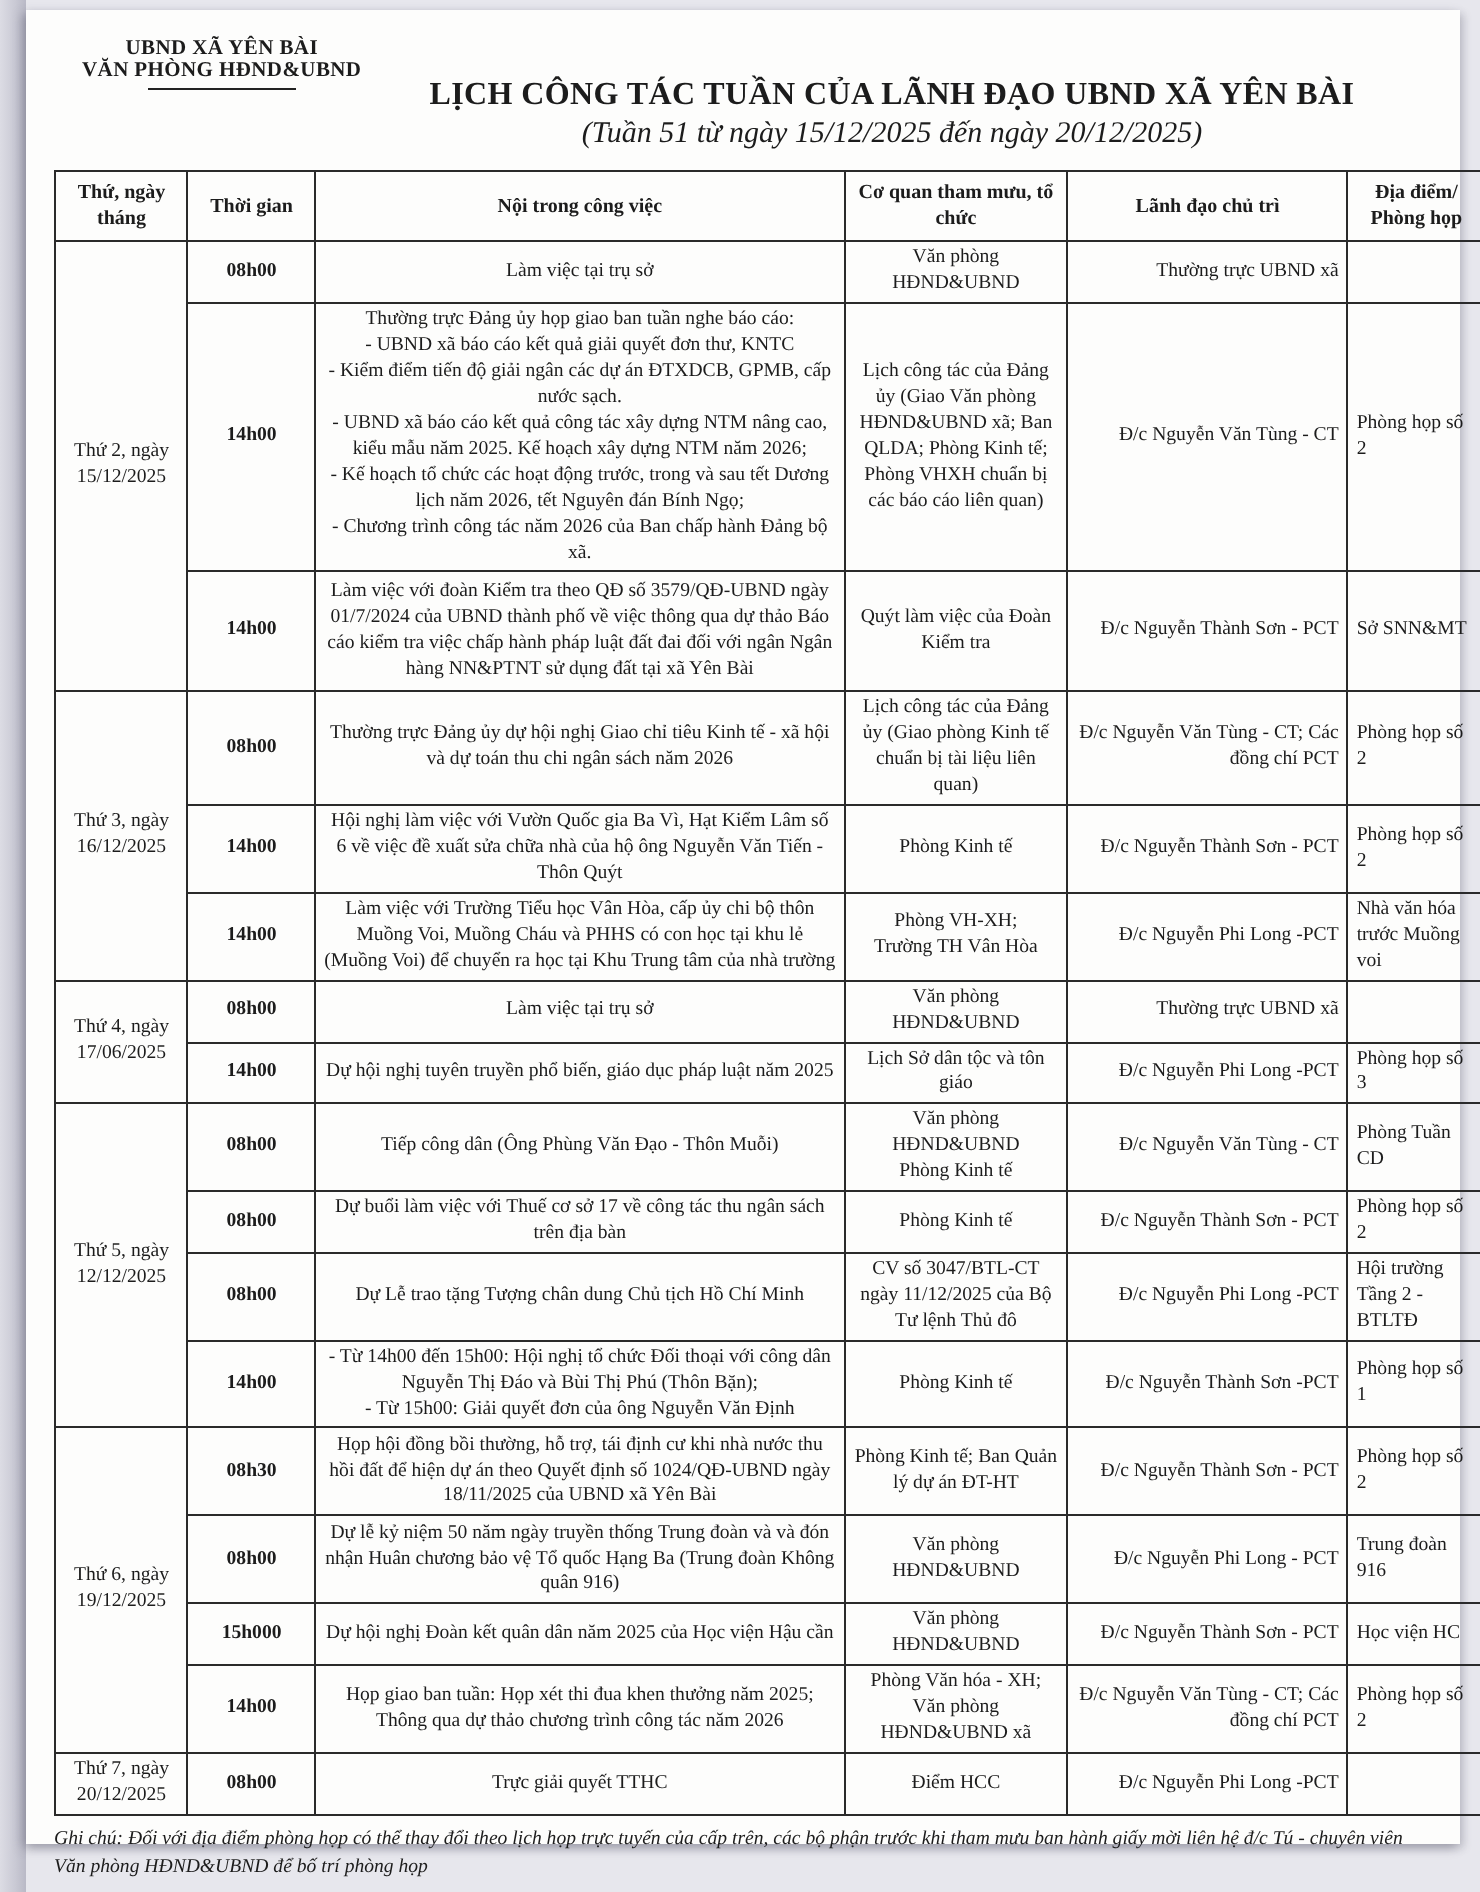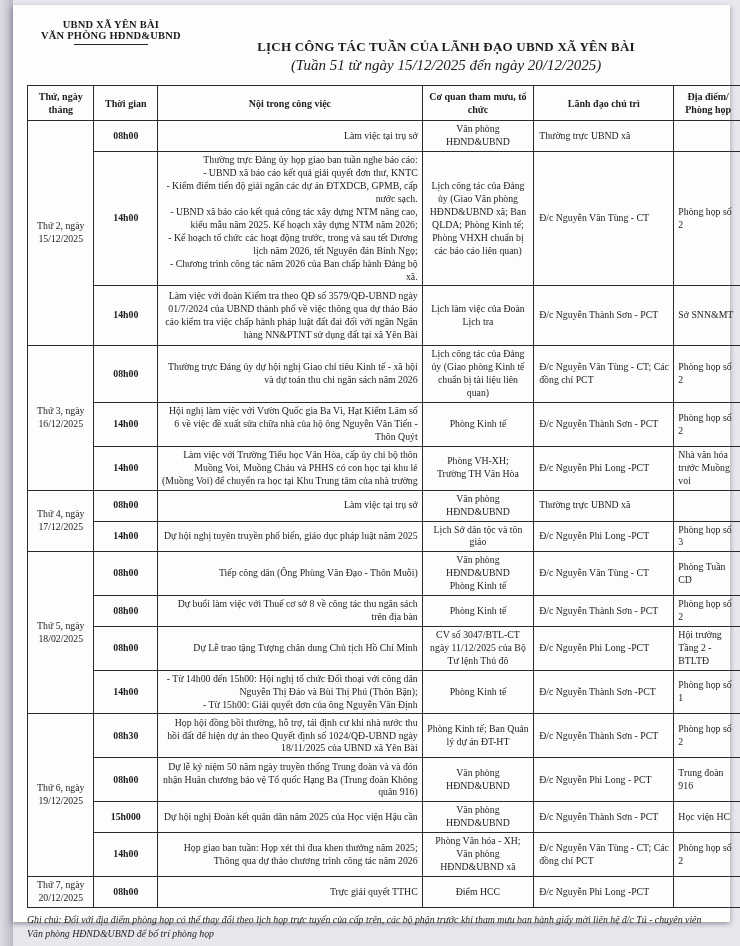--- a/index.html
+++ b/index.html
@@ -18,40 +18,40 @@
     background:#fdfdfc;
     box-shadow:-2px 2px 5px rgba(70,70,90,.35), 2px 2px 4px rgba(70,70,90,.2);
     padding:8px 1px 0 0;
   }
   
   .doc-header { position:relative; height:72px; }
   .org-block { position:absolute; left:28px; top:6px; text-align:center; }
   .org-line { font-weight:bold; font-size:10.5px; letter-spacing:.2px; }
   .org-underline { width:74px; height:0; border-top:1.2px solid #222; margin:3px auto 0; }
   .title-block { position:absolute; left:150px; right:0; top:26px; text-align:center; }
-  .doc-title { font-weight:bold; font-size:13px; letter-spacing:.2px; }
+  .doc-title { font-weight:bold; font-size:16px; letter-spacing:.2px; }
   .doc-subtitle { font-style:italic; font-size:15px; margin-top:2px; }
   
   table.sched {
     border-collapse:collapse; table-layout:fixed;
     width:716px; margin-left:14px;
     font-size:9.8px; line-height:1.32;
   }
   table.sched, table.sched td, table.sched th { border:1px solid #2a2a2a; }
   table.sched { border:1.6px solid #222; }
   th {
     font-weight:bold; font-size:10px; text-align:center;
     padding:4px 2px; white-space:pre-line; vertical-align:middle;
   }
   td { padding:2px 4px; vertical-align:middle; }
   .c-day   { text-align:center; white-space:pre-line; }
   .c-time  { text-align:center; font-weight:bold; }
-  .c-content { text-align:right; white-space:pre-line; }
+  .c-content { text-align:center; white-space:pre-line; }
   .c-agency { text-align:center; white-space:pre-line; overflow:hidden; }
-  .c-leader { text-align:left; padding-left:5px; }
+  .c-leader { text-align:right; padding-left:5px; }
   .c-loc   { text-align:left; }
   
   .note {
     margin:5px 14px 0 14px; font-style:italic; font-size:9.8px; line-height:1.4;
   }
 </style>
 </head>
 <body>
 
 <div class="photo-edge-left"></div>
@@ -110,21 +110,21 @@
 - UBND xã báo cáo kết quả công tác xây dựng NTM nâng cao, kiểu mẫu năm 2025. Kế hoạch xây dựng NTM năm 2026;
 - Kế hoạch tổ chức các hoạt động trước, trong và sau tết Dương lịch năm 2026, tết Nguyên đán Bính Ngọ;
 - Chương trình công tác năm 2026 của Ban chấp hành Đảng bộ xã.</td>
           <td class="c-agency">Lịch công tác của Đảng ủy (Giao Văn phòng HĐND&amp;UBND xã; Ban QLDA; Phòng Kinh tế; Phòng VHXH chuẩn bị các báo cáo liên quan)</td>
           <td class="c-leader">Đ/c Nguyễn Văn Tùng - CT</td>
           <td class="c-loc">Phòng họp số 2</td>
         </tr>
         <tr style="height: 60px;">
           <td class="c-time">14h00</td>
           <td class="c-content">Làm việc với đoàn Kiểm tra theo QĐ số 3579/QĐ-UBND ngày 01/7/2024 của UBND thành phố về việc thông qua dự thảo Báo cáo kiểm tra việc chấp hành pháp luật đất đai đối với ngân Ngân hàng NN&amp;PTNT sử dụng đất tại xã Yên Bài</td>
-          <td class="c-agency">Lịch làm việc của Đoàn Lịch tra</td>
+          <td class="c-agency">Quýt làm việc của Đoàn Kiểm tra</td>
           <td class="c-leader">Đ/c Nguyễn Thành Sơn - PCT</td>
           <td class="c-loc">Sở SNN&amp;MT</td>
         </tr>
         <tr style="height: 36px;">
           <td rowspan="3" class="c-day">Thứ 3, ngày
 16/12/2025</td>
           <td class="c-time">08h00</td>
           <td class="c-content">Thường trực Đảng ủy dự hội nghị Giao chỉ tiêu Kinh tế - xã hội và dự toán thu chi ngân sách năm 2026</td>
           <td class="c-agency">Lịch công tác của Đảng ủy (Giao phòng Kinh tế chuẩn bị tài liệu liên quan)</td>
           <td class="c-leader">Đ/c Nguyễn Văn Tùng - CT; Các đồng chí PCT</td>
@@ -140,48 +140,48 @@
         <tr style="height: 42px;">
           <td class="c-time">14h00</td>
           <td class="c-content">Làm việc với Trường Tiểu học Vân Hòa, cấp ủy chi bộ thôn Muồng Voi, Muồng Cháu và PHHS có con học tại khu lẻ (Muồng Voi) để chuyển ra học tại Khu Trung tâm của nhà trường</td>
           <td class="c-agency">Phòng VH-XH;
 Trường TH Vân Hòa</td>
           <td class="c-leader">Đ/c Nguyễn Phi Long -PCT</td>
           <td class="c-loc">Nhà văn hóa trước Muồng voi</td>
         </tr>
         <tr style="height: 21px;">
           <td rowspan="2" class="c-day">Thứ 4, ngày
-17/12/2025</td>
+17/06/2025</td>
           <td class="c-time">08h00</td>
           <td class="c-content">Làm việc tại trụ sở</td>
           <td class="c-agency">Văn phòng HĐND&amp;UBND</td>
           <td class="c-leader">Thường trực UBND xã</td>
           <td class="c-loc"></td>
         </tr>
         <tr style="height: 21px;">
           <td class="c-time">14h00</td>
           <td class="c-content">Dự hội nghị tuyên truyền phổ biến, giáo dục pháp luật năm 2025</td>
           <td class="c-agency">Lịch Sở dân tộc và tôn giáo</td>
           <td class="c-leader">Đ/c Nguyễn Phi Long -PCT</td>
           <td class="c-loc">Phòng họp số 3</td>
         </tr>
         <tr style="height: 30px;">
           <td rowspan="4" class="c-day">Thứ 5, ngày
-18/02/2025</td>
+12/12/2025</td>
           <td class="c-time">08h00</td>
           <td class="c-content">Tiếp công dân (Ông Phùng Văn Đạo - Thôn Muỗi)</td>
           <td class="c-agency">Văn phòng
 HĐND&amp;UBND
 Phòng Kinh tế</td>
           <td class="c-leader">Đ/c Nguyễn Văn Tùng - CT</td>
           <td class="c-loc">Phòng Tuần CD</td>
         </tr>
         <tr style="height: 28px;">
           <td class="c-time">08h00</td>
-          <td class="c-content">Dự buổi làm việc với Thuế cơ sở 8 về công tác thu ngân sách trên địa bàn</td>
+          <td class="c-content">Dự buổi làm việc với Thuế cơ sở 17 về công tác thu ngân sách trên địa bàn</td>
           <td class="c-agency">Phòng Kinh tế</td>
           <td class="c-leader">Đ/c Nguyễn Thành Sơn - PCT</td>
           <td class="c-loc">Phòng họp số 2</td>
         </tr>
         <tr style="height: 30px;">
           <td class="c-time">08h00</td>
           <td class="c-content">Dự Lễ trao tặng Tượng chân dung Chủ tịch Hồ Chí Minh</td>
           <td class="c-agency">CV số 3047/BTL-CT ngày 11/12/2025 của Bộ Tư lệnh Thủ đô</td>
           <td class="c-leader">Đ/c Nguyễn Phi Long -PCT</td>
           <td class="c-loc">Hội trường Tầng 2 - BTLTĐ</td>

